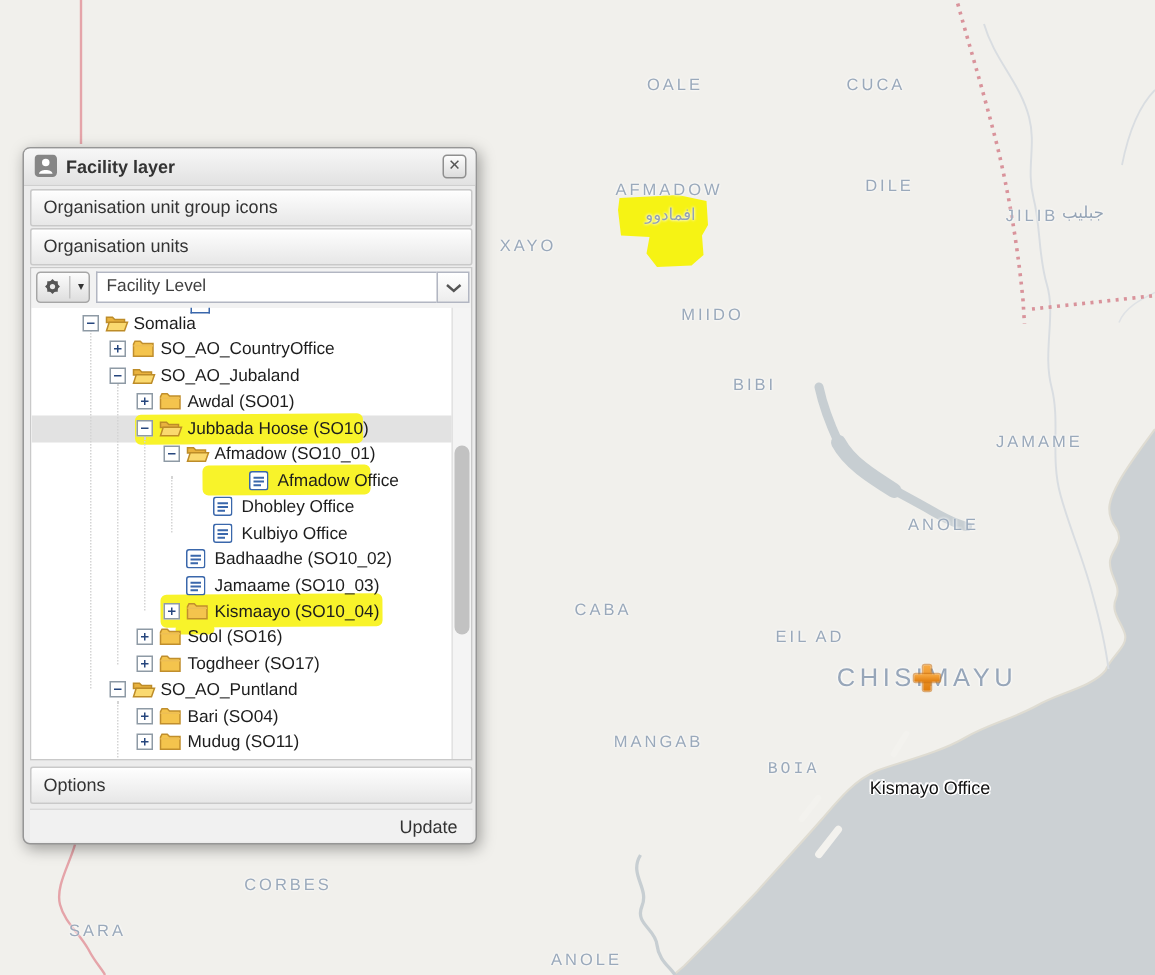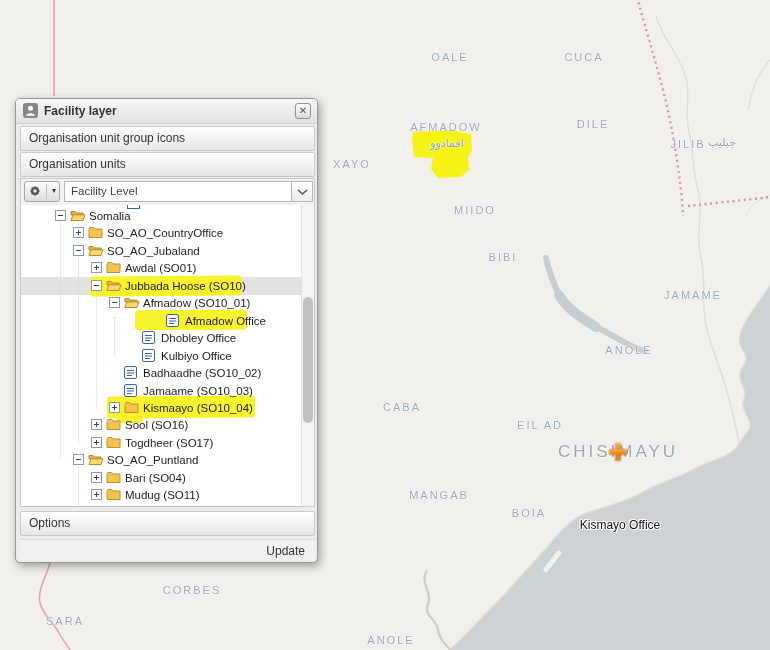--- a/index.html
+++ b/index.html
@@ -122,21 +122,21 @@
         <span class="mlbl" style="left: 352px; top: 164px;">XAYO</span>
         <span class="mlbl" style="left: 475px; top: 210px;">MIIDO</span>
         <span class="mlbl" style="left: 503px; top: 257px;">BIBI</span>
         <span class="mlbl" style="left: 693px; top: 295px;">JAMAME</span>
         <span class="mlbl" style="left: 629px; top: 350px;">ANOLE</span>
         <span class="mlbl" style="left: 402px; top: 407px;">CABA</span>
         <span class="mlbl" style="left: 540px; top: 425px;">EIL AD</span>
         <span class="mlbl city" style="left: 618px; top: 452px;">CHISIMAYU</span>
         <span class="mlbl poi" style="left: 620px; top: 489px; margin-top: 36px;">Kismayo Office</span>
         <span class="mlbl" style="left: 439px; top: 495px;">MANGAB</span>
-        <span class="mlbl" style="left: 529px; top: 513px;">BOIA</span>
+        <span class="mlbl" style="left: 529px; top: 513px; font-family: Liberation Mono, monospace;">BOIA</span>
         <span class="mlbl" style="left: 192px; top: 590px;">CORBES</span>
         <span class="mlbl" style="left: 65px; top: 621px;">SARA</span>
         <span class="mlbl" style="left: 391px; top: 640px;">ANOLE</span>
       </div>
     <div class="cross" id="marker" style="left: 618px; top: 452px;">
       <i class="v"></i>
       <i class="h"></i>
     </div>
   </div>
 

